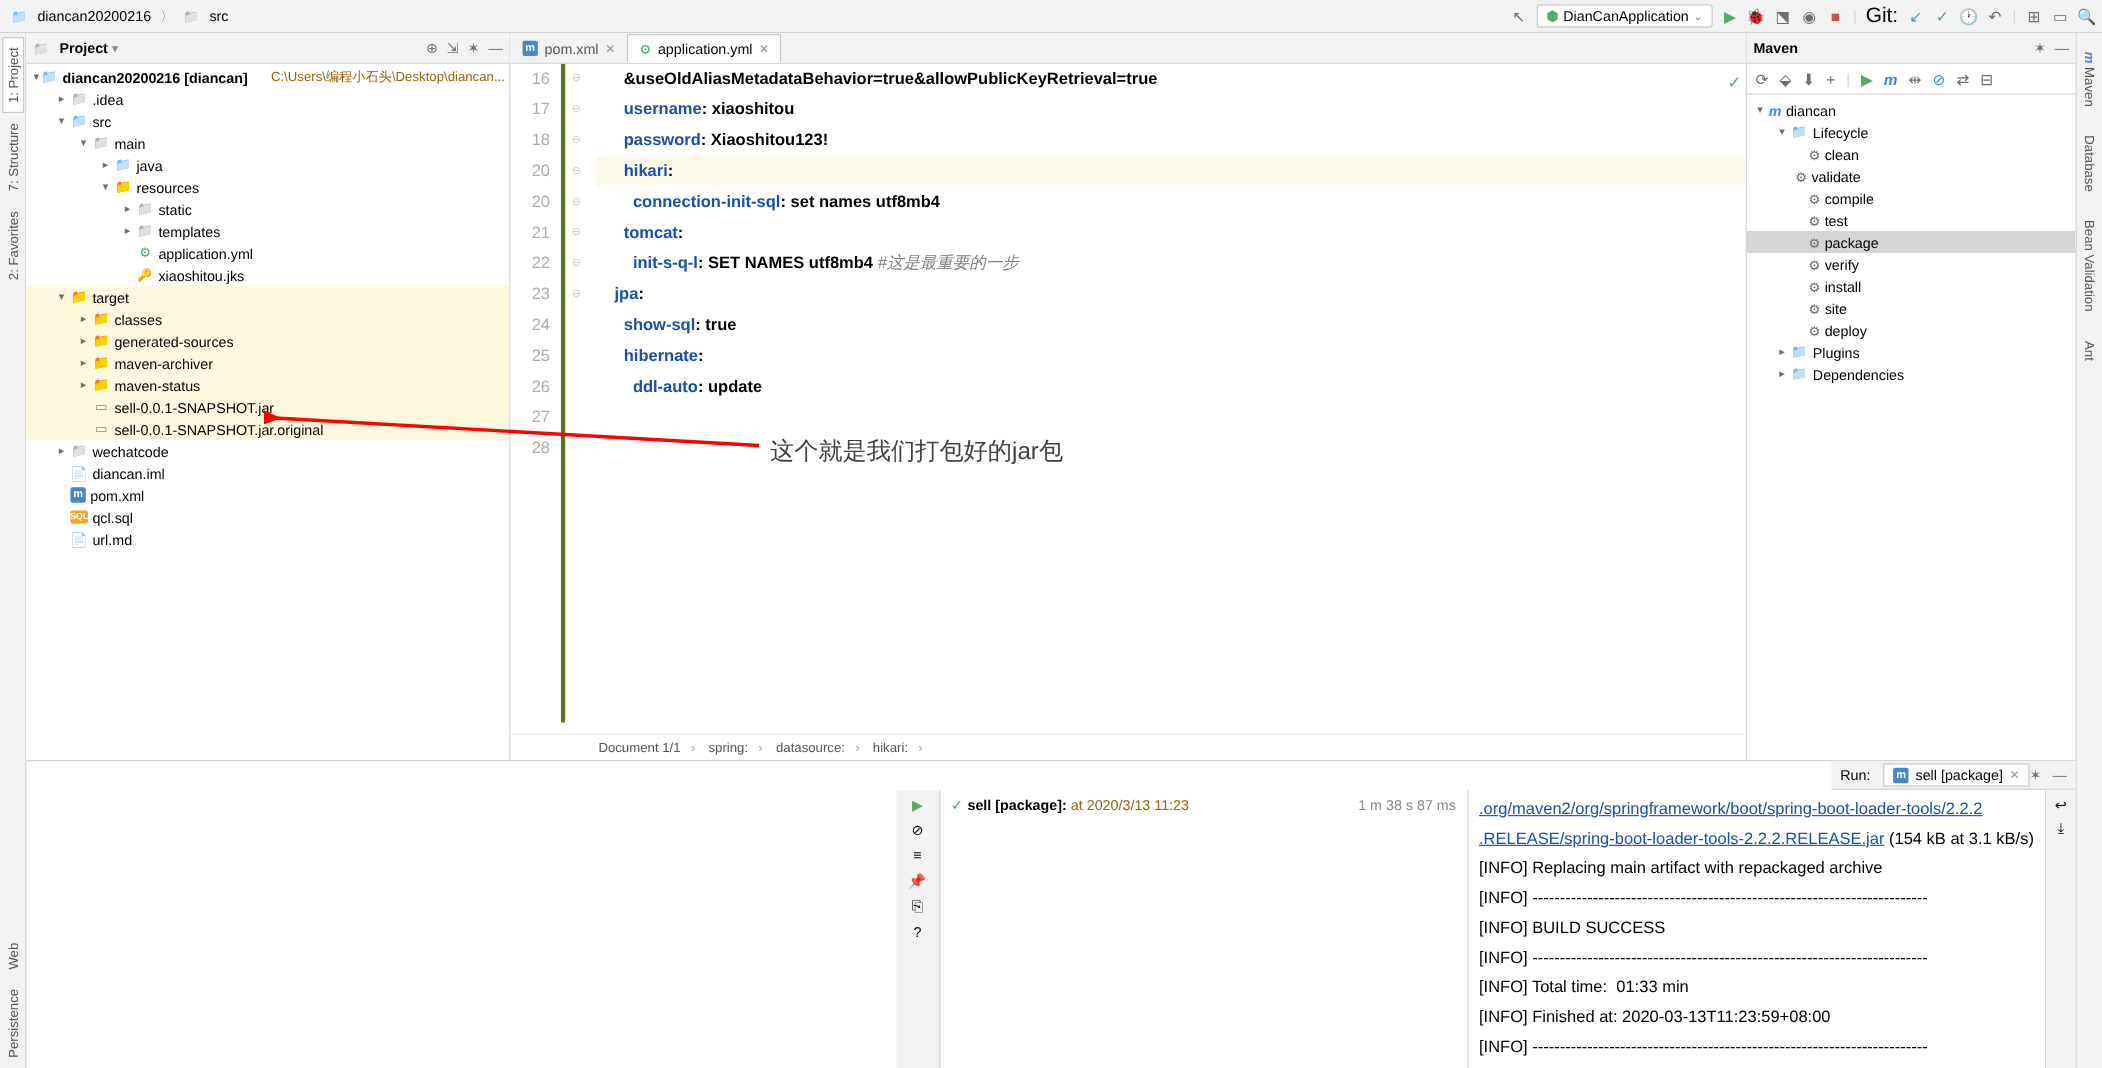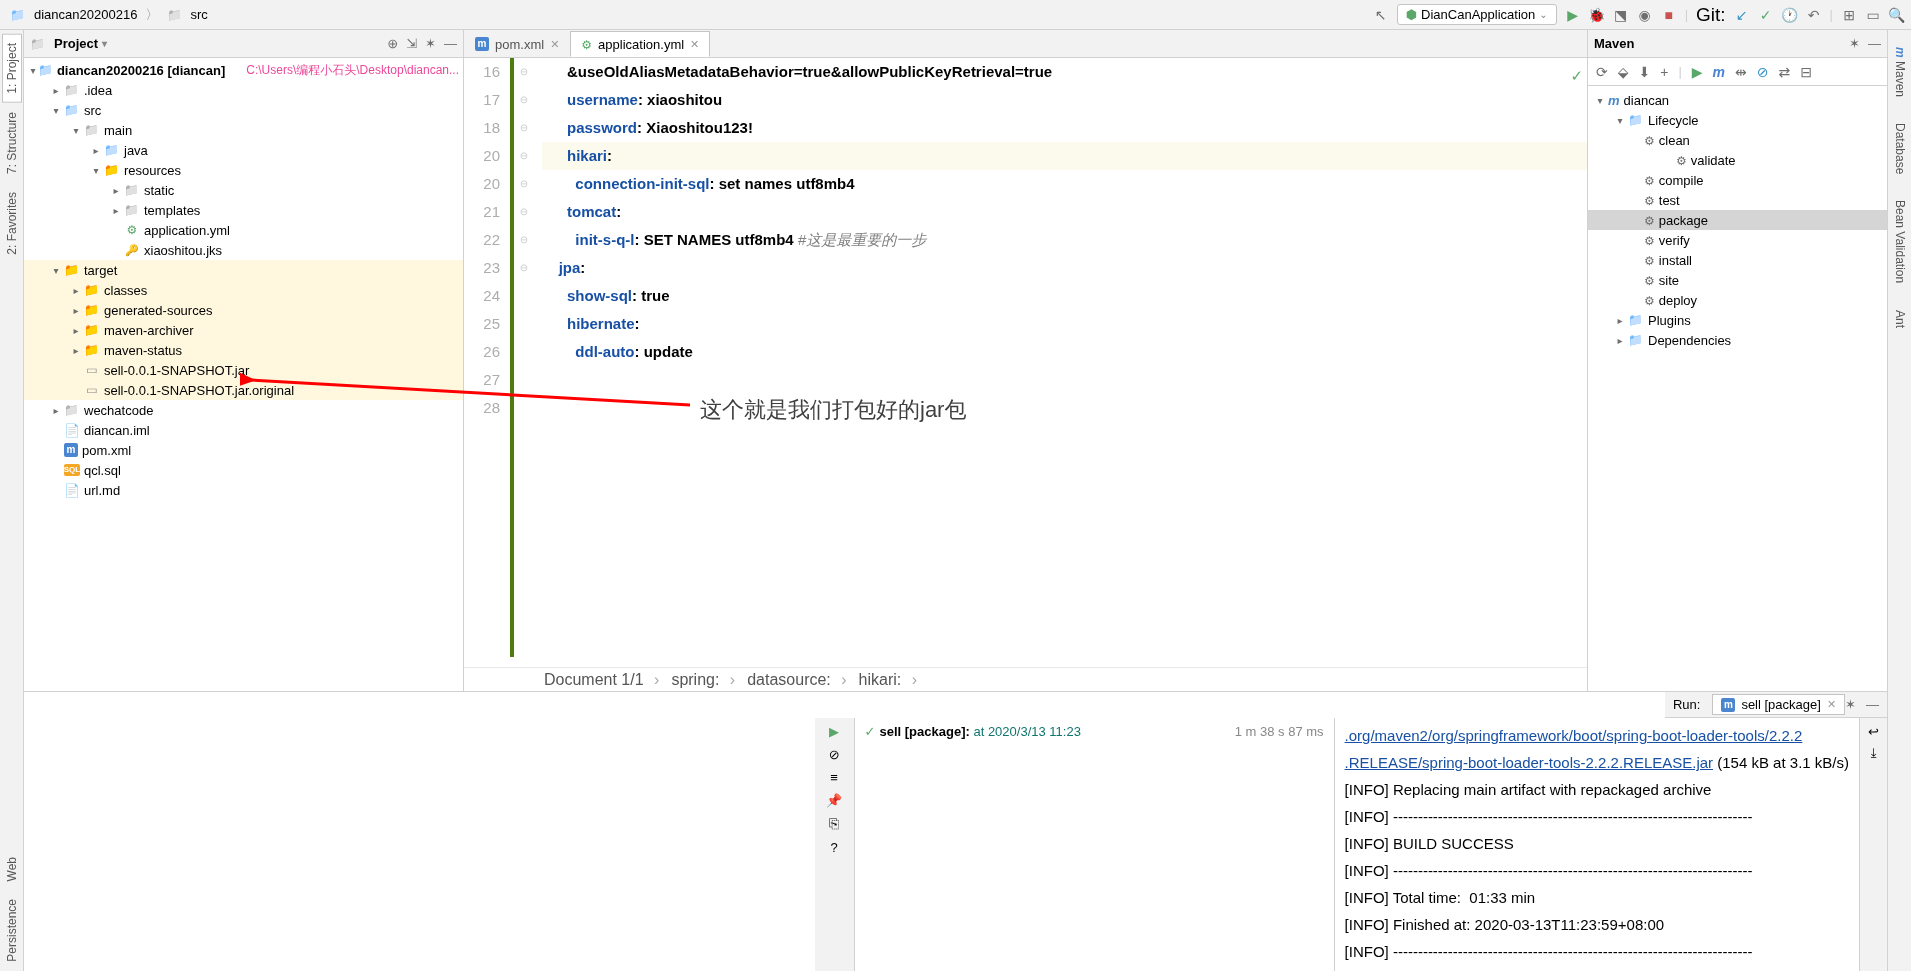--- a/index.html
+++ b/index.html
@@ -31,38 +31,38 @@
 .arrow { width:16px; text-align:center; color:#6e6e6e; font-size:10px; }
 .ticon { width:16px; height:16px; display:inline-flex; align-items:center; justify-content:center; margin-right:4px; }
 .folder-blue::before { content:"📁"; filter:hue-rotate(180deg); font-size:12px; }
 .folder-gray::before { content:"📁"; filter:grayscale(1); font-size:12px; }
 .folder-yellow::before { content:"📁"; filter:hue-rotate(-20deg) saturate(3); font-size:12px; }
 .file-m { background:#4a86cf; color:#fff; font-size:10px; font-weight:bold; border-radius:2px; width:14px; height:14px; text-align:center; line-height:14px; }
 .file-yml::before { content:"⚙"; color:#59a869; font-size:12px; }
 .file-jks::before { content:"🔑"; font-size:11px; }
 .file-jar::before { content:"▭"; color:#888; font-size:12px; }
 .file-sql { background:#f5a623; color:#fff; font-size:8px; font-weight:bold; border-radius:2px; width:16px; height:12px; text-align:center; line-height:12px; }
-.txt-gray { color:#ec4899; margin-left:21px; font-size:12px; }
+.txt-gray { color:#a16207; margin-left:21px; font-size:12px; }
 .editor-area { flex:1; display:flex; flex-direction:column; min-width:0; }
 .tabs { height:28px; border-bottom:1px solid #d1d1d1; display:flex; align-items:flex-end; background:#f2f2f2; }
 .tab { height:26px; padding:0 10px; display:flex; align-items:center; gap:6px; border:1px solid transparent; font-size:13px; color:#555; }
 .tab.active { background:#fff; border:1px solid #c4c4c4; border-bottom:1px solid #fff; color:#000; }
 .tab-close { color:#999; font-size:11px; }
 .editor { flex:1; display:flex; overflow:hidden; font-family:"JetBrains Mono","Consolas",monospace; font-size:15px; line-height:28px; position:relative; }
 .line-numbers { width:50px; text-align:right; padding-right:10px; color:#adadad; background:#fff; border-right:4px solid #4d7c0f; }
 .line-numbers div { height:28px; }
 .gutter-icons { width:20px; background:#fff; }
 .gutter-icons div { height:28px; display:flex; align-items:center; justify-content:center; font-size:10px; color:#ccc; }
 .code { flex:1; white-space:pre; padding-left:8px; position:relative; }
 .code-line { height:28px; }
 .hl-line { background:#fcfaed; }
 .k-key { color:#1750a4; font-weight:bold; }
 .k-val { color:#000; font-weight:bold; }
 .k-comment { color:#808080; font-style:italic; }
-.status-crumb { height:24px; border-top:1px solid #e8e8e8; display:flex; align-items:center; font-size:16px; color:#555; padding-left:80px; gap:12px;margin-top:10px; }
+.status-crumb { height:24px; border-top:1px solid #e8e8e8; display:flex; align-items:center; font-size:12px; color:#555; padding-left:80px; gap:12px;margin-top:10px; }
 .status-crumb span::after { content:" ›"; color:#aaa; margin-left:6px; }
 .maven-panel { width:300px; border-left:1px solid #d1d1d1; display:flex; flex-direction:column; background:#fff; }
 .maven-toolbar { height:28px; border-bottom:1px solid #d1d1d1; display:flex; align-items:center; gap:10px; padding:0 8px; }
 .maven-toolbar .mi { font-size:14px; color:#6e6e6e; }
 .maven-tree { flex:1; overflow:auto; font-size:13px; padding-top:4px; }
 .maven-row { display:flex; align-items:center; height:20px; }
 .maven-row.sel { background:#d5d5d5; }
 .gear-icon::before { content:"⚙"; color:#6e6e6e; margin-right:4px; font-size:12px; }
 .run-panel { height:280px; border-top:1px solid #d1d1d1; display:flex; flex-direction:column;align-items:flex-end; }
 .run-header { height:26px; background:#f2f2f2; border-bottom:1px solid #d1d1d1; display:flex; align-items:center; padding:0 8px; justify-content:space-between; font-size:13px; }
@@ -321,21 +321,21 @@
             <span class="mi" style="color:#4a86cf;font-style:italic;font-weight:bold;">m</span>
             <span class="mi">⇹</span>
             <span class="mi" style="color:#3592c4;">⊘</span>
             <span class="mi">⇄</span>
             <span class="mi">⊟</span>
           </div>
           <div class="maven-tree" id="mtree">
               <div class="maven-row" style="padding-left:4px;"><span class="arrow">▾</span><span style="color:#4a86cf;font-weight:bold;font-style:italic;margin-right:4px;">m</span>diancan</div>
               <div class="maven-row" style="padding-left:24px;"><span class="arrow">▾</span><span class="ticon folder-blue"></span>Lifecycle</div>
               <div class="maven-row " style="padding-left:56px;"><span class="gear-icon"></span>clean</div>
-              <div class="maven-row " style="padding-left:88px;"><span class="gear-icon"></span>validate</div>
+              <div class="maven-row " style="padding-left:44px;"><span class="gear-icon"></span>validate</div>
               <div class="maven-row " style="padding-left:56px;"><span class="gear-icon"></span>compile</div>
               <div class="maven-row " style="padding-left:56px;"><span class="gear-icon"></span>test</div>
               <div class="maven-row sel" style="padding-left:56px;"><span class="gear-icon"></span>package</div>
               <div class="maven-row " style="padding-left:56px;"><span class="gear-icon"></span>verify</div>
               <div class="maven-row " style="padding-left:56px;"><span class="gear-icon"></span>install</div>
               <div class="maven-row " style="padding-left:56px;"><span class="gear-icon"></span>site</div>
               <div class="maven-row " style="padding-left:56px;"><span class="gear-icon"></span>deploy</div>
               <div class="maven-row" style="padding-left:24px;"><span class="arrow">▸</span><span class="ticon folder-blue"></span>Plugins</div>
               <div class="maven-row" style="padding-left:24px;"><span class="arrow">▸</span><span class="ticon folder-blue"></span>Dependencies</div>
             </div>
@@ -360,21 +360,21 @@
         <div class="run-body">
           <div class="run-left">
             <span style="color:#59a869;">▶</span>
             <span>⊘</span>
             <span>≡</span>
             <span>📌</span>
             <span>⎘</span>
             <span>?</span>
           </div>
           <div class="run-mid">
-            <div><span class="checkmark">✓</span><b>sell [package]:</b> <span style="color:#0f766e;">at 2020/3/13 11:23</span></div>
+            <div><span class="checkmark">✓</span><b>sell [package]:</b> <span style="color:#a16207;">at 2020/3/13 11:23</span></div>
             <div style="color:#888;">1 m 38 s 87 ms</div>
           </div>
           <div class="run-out" id="runout"><div><a>.org/maven2/org/springframework/boot/spring-boot-loader-tools/2.2.2</a></div><div><a>.RELEASE/spring-boot-loader-tools-2.2.2.RELEASE.jar</a> (154 kB at 3.1 kB/s)</div><div>[INFO] Replacing main artifact with repackaged archive</div><div>[INFO] ------------------------------------------------------------------------</div><div>[INFO] BUILD SUCCESS</div><div>[INFO] ------------------------------------------------------------------------</div><div>[INFO] Total time:  01:33 min</div><div>[INFO] Finished at: 2020-03-13T11:23:59+08:00</div><div>[INFO] ------------------------------------------------------------------------</div></div>
           <div style="width:28px;background:#f2f2f2;border-left:1px solid #d1d1d1;display:flex;flex-direction:column;align-items:center;gap:6px;padding-top:6px;">
             <span>↩</span>
             <span>⤓</span>
           </div>
         </div>
       </div>
     </div>

